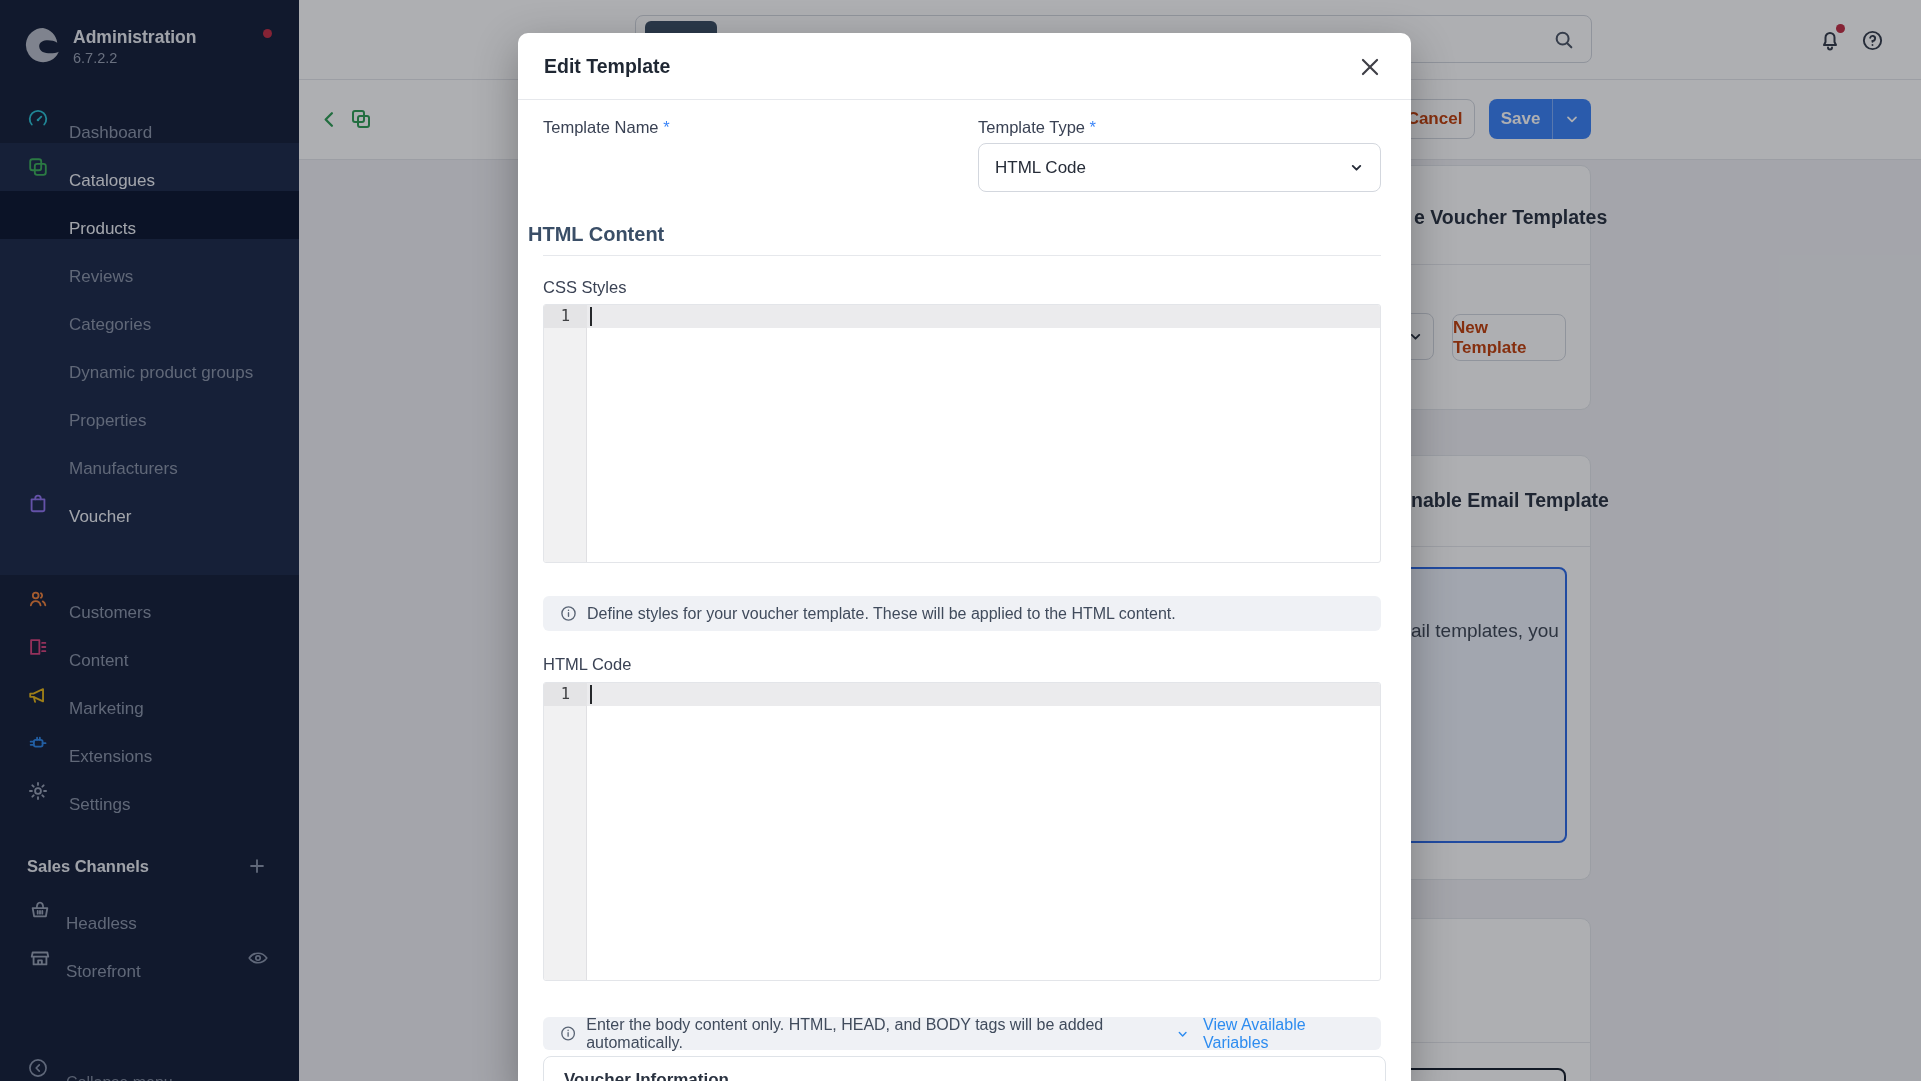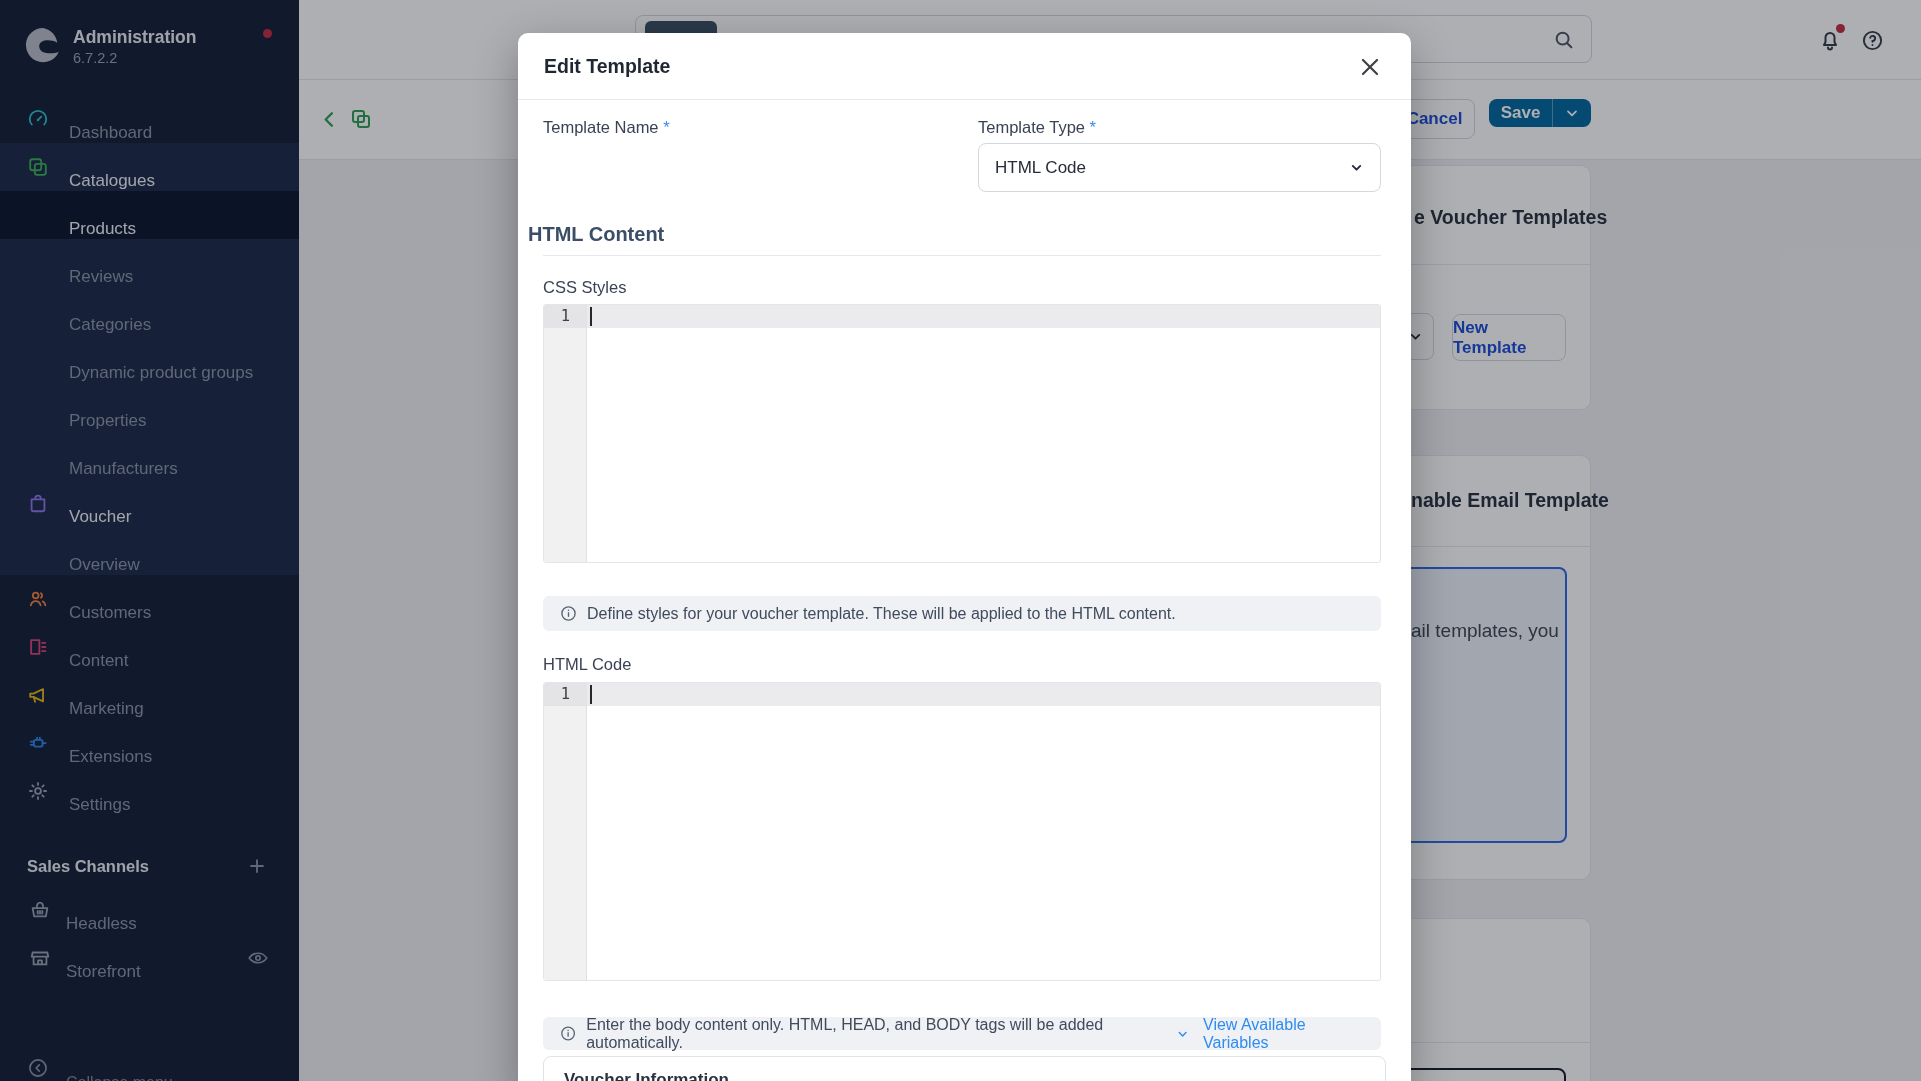--- a/index.html
+++ b/index.html
@@ -13,23 +13,23 @@
   .topbar { position:absolute; left:299px; top:0; width:1622px; height:80px; background:#ffffff; border-bottom:1px solid #e4e6ea; z-index:5; }
   .searchbox { position:absolute; left:635px; top:15px; width:957px; height:48px; background:#fff; border:1px solid #d3d7de; border-radius:8px; z-index:6; }
   .searchtag { position:absolute; left:645px; top:21px; width:72px; height:38px; background:#3d5064; border-radius:6px; z-index:6; }
   .search-ic { position:absolute; left:1553px; top:29px; width:22px; height:22px; z-index:6; }
   .bell-ic { position:absolute; left:1818px; top:28px; width:24px; height:24px; z-index:6; }
   .bell-dot { position:absolute; left:1836px; top:24px; width:9px; height:9px; border-radius:50%; background:#c22f45; z-index:7; }
   .help-ic { position:absolute; left:1861px; top:29px; width:23px; height:23px; z-index:6; }
   .smartbar { position:absolute; left:299px; top:80px; width:1622px; height:80px; background:#ffffff; border-bottom:1px solid #e4e6ea; z-index:5; }
   .back-ic { position:absolute; left:318px; top:108px; width:23px; height:23px; z-index:6; }
   .module-ic { position:absolute; left:349px; top:107px; width:24px; height:24px; z-index:6; }
-  .btn { display:flex; align-items:center; justify-content:center; font-size:17px; font-weight:600; color:#1d4ed8; background:#fff; border:1px solid #d3d7de; border-radius:8px; }
+  .btn { display:flex; align-items:center; justify-content:center; font-size:17px; font-weight:600; color:#c2410c; background:#fff; border:1px solid #d3d7de; border-radius:8px; }
   .cancel-btn { position:absolute; left:1394px; top:99px; width:81px; height:40px; z-index:6; }
-  .save-btn { position:absolute; left:1489px; top:99px; width:102px; height:28px; background:#0369a1; border:none; border-radius:8px; display:flex; z-index:6; }
+  .save-btn { position:absolute; left:1489px; top:99px; width:102px; height:40px; background:#3b82f6; border:none; border-radius:8px; display:flex; z-index:6; }
   .save-main { width:64px; display:flex; align-items:center; justify-content:center; color:#fff; font-size:17px; font-weight:600; border-right:1px solid rgba(255,255,255,.35); }
   .save-caret { flex:1; display:flex; align-items:center; justify-content:center; }
   
   .card { position:absolute; background:#fff; border:1px solid #e3e6ea; border-radius:10px; z-index:4; }
   .card-divider { position:absolute; left:0; right:0; height:0; border-top:1px solid #e6e8ec; }
   .bg-title { position:absolute; font-size:19.5px; font-weight:600; color:#2b3442; z-index:4; }
   .new-template-btn { position:absolute; left:1452px; top:314px; width:114px; height:47px; z-index:4; }
   .dd-btn { position:absolute; left:1240px; top:313px; width:194px; height:47px; z-index:4; justify-content:flex-end; padding-right:10px; }
   .bluebox { position:absolute; left:680px; top:567px; width:887px; height:276px; background:#eef2fb; border:2px solid #2e6be6; border-radius:8px; z-index:4; }
   .bluebox-text { position:absolute; left:1411px; top:620px; font-size:19px; color:#3f4856; z-index:4; }
@@ -201,23 +201,20 @@
     </div>
     <div class="sb-row" style="top:479px">
       <span class="sb-ic">
         <svg viewBox="0 0 24 24" fill="none" stroke="#9175f0" stroke-width="2" stroke-linejoin="round">
             <path d="M5 8h14v11a2 2 0 0 1-2 2H7a2 2 0 0 1-2-2z"></path>
             <path d="M9 8V7a3 3 0 0 1 6 0v1" stroke-linecap="round"></path>
           </svg>
       </span>
       <span class="sb-lbl bright">Voucher</span>
     </div>
-    <div class="sb-row" style="top:527px">
-      <span class="sb-lbl">Overview</span>
-    </div>
     <div class="sb-row" style="top:575px">
       <span class="sb-ic">
         <svg viewBox="0 0 24 24" fill="none" stroke="#f0823c" stroke-width="2" stroke-linecap="round">
             <circle cx="9.5" cy="8.2" r="3.1"></circle>
             <path d="M4.2 19c.6-3 2.7-4.7 5.3-4.7s4.7 1.7 5.3 4.7"></path>
             <path d="M15.2 5.7a3.1 3.1 0 0 1 0 5"></path>
             <path d="M17.2 14.6c1.5.7 2.4 2.1 2.8 4.2"></path>
           </svg>
       </span>
       <span class="sb-lbl">Customers</span>

